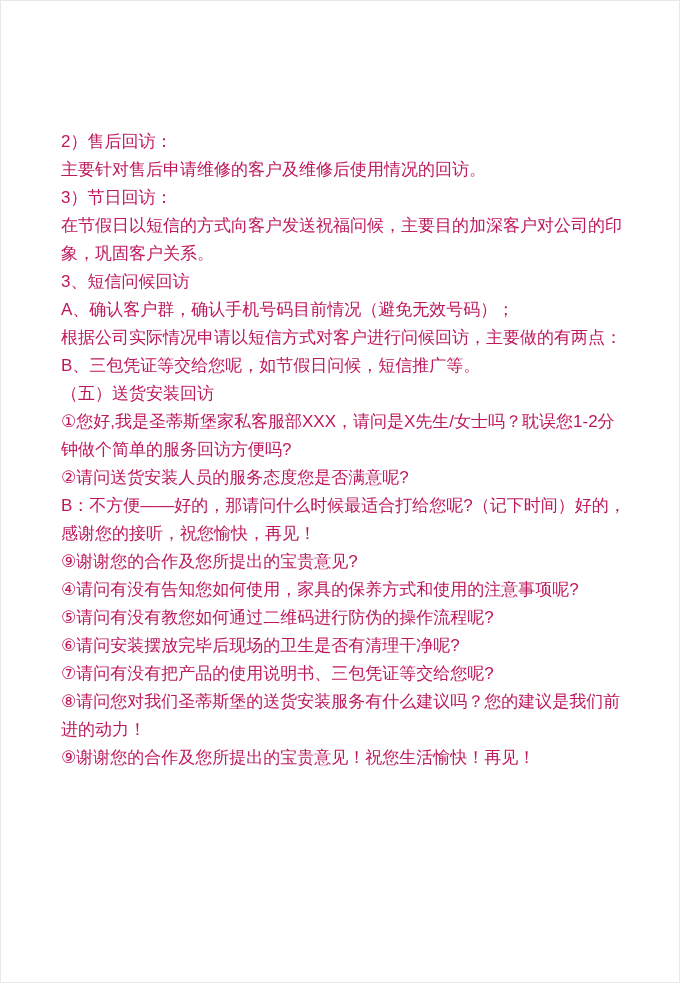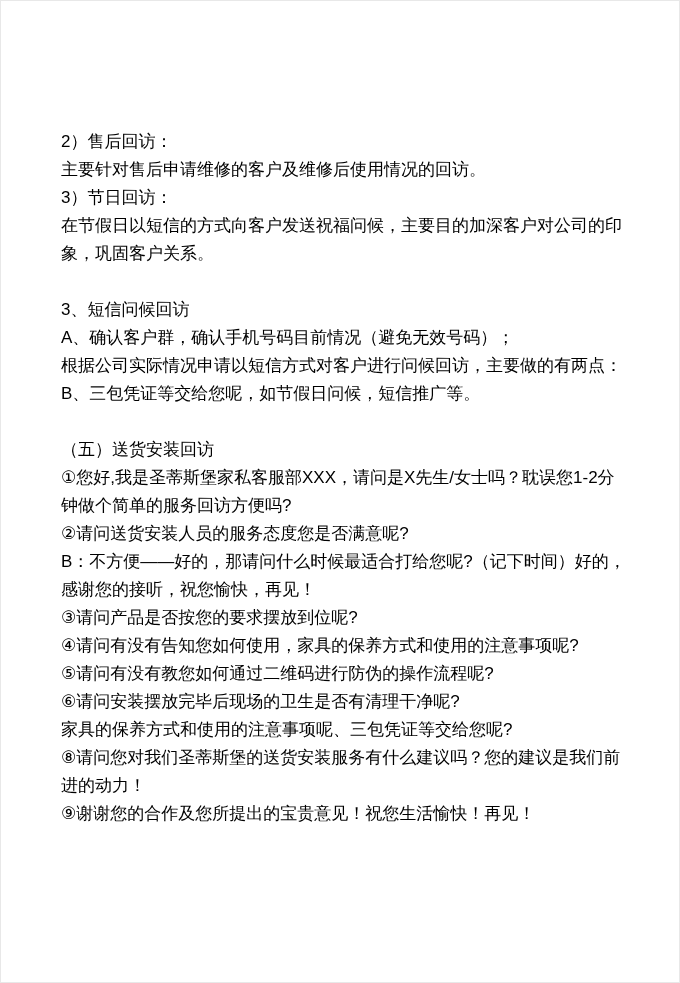--- a/index.html
+++ b/index.html
@@ -16,30 +16,29 @@
     box-sizing: border-box;
     width: 680px;
     height: 983px;
     background: #ffffff;
     border: 1px solid #e8e8e8;
     padding: 127px 47px 0 60px;
     overflow: hidden;
   }
   .doc {
     width: 570px;
-    color: #000000;
+    color: #be185d;
     font-size: 17px;
     line-height: 28px;
   }
   .doc section {
     margin: 0;
     padding: 0;
   }
   .doc section + section {
-    margin-top: 28px; 
   }
   .doc p {
     margin: 0;
     padding: 0;
     text-align: left;
     word-break: break-all;
   }
 </style>
 </head>
 <body>
@@ -56,22 +55,22 @@
         <p>3、短信问候回访</p>
         <p>A、确认客户群，确认手机号码目前情况（避免无效号码）；</p>
         <p>根据公司实际情况申请以短信方式对客户进行问候回访，主要做的有两点：</p>
         <p>B、三包凭证等交给您呢，如节假日问候，短信推广等。</p>
       </section>
       <section>
         <p>（五）送货安装回访</p>
         <p>①您好,我是圣蒂斯堡家私客服部XXX，请问是X先生/女士吗？耽误您1-2分钟做个简单的服务回访方便吗?</p>
         <p>②请问送货安装人员的服务态度您是否满意呢?</p>
         <p>B：不方便——好的，那请问什么时候最适合打给您呢?（记下时间）好的，感谢您的接听，祝您愉快，再见！</p>
-        <p>③请问产品是否按您的要求摆放到位呢?</p>
+        <p>⑨谢谢您的合作及您所提出的宝贵意见?</p>
         <p>④请问有没有告知您如何使用，家具的保养方式和使用的注意事项呢?</p>
         <p>⑤请问有没有教您如何通过二维码进行防伪的操作流程呢?</p>
         <p>⑥请问安装摆放完毕后现场的卫生是否有清理干净呢?</p>
-        <p>家具的保养方式和使用的注意事项呢、三包凭证等交给您呢?</p>
+        <p>⑦请问有没有把产品的使用说明书、三包凭证等交给您呢?</p>
         <p>⑧请问您对我们圣蒂斯堡的送货安装服务有什么建议吗？您的建议是我们前进的动力！</p>
         <p>⑨谢谢您的合作及您所提出的宝贵意见！祝您生活愉快！再见！</p>
       </section>
     </div>
 </div>
 
 </body></html>

